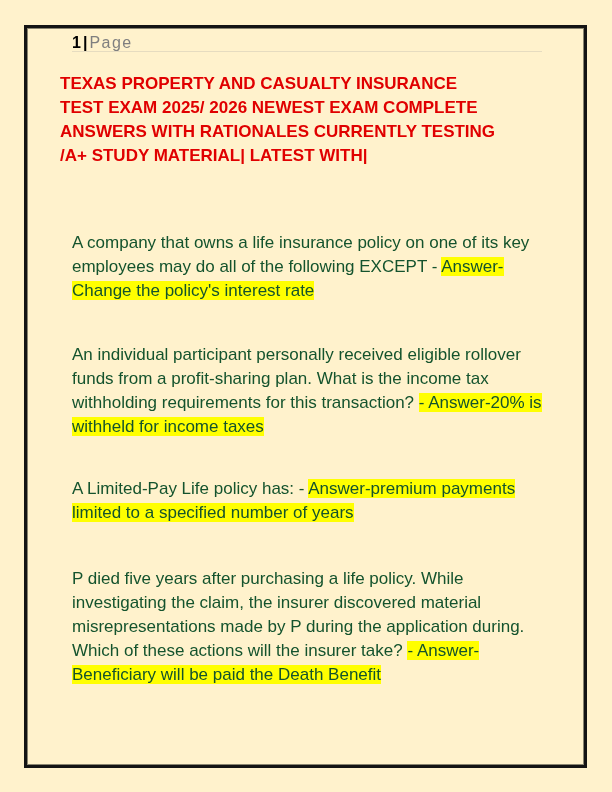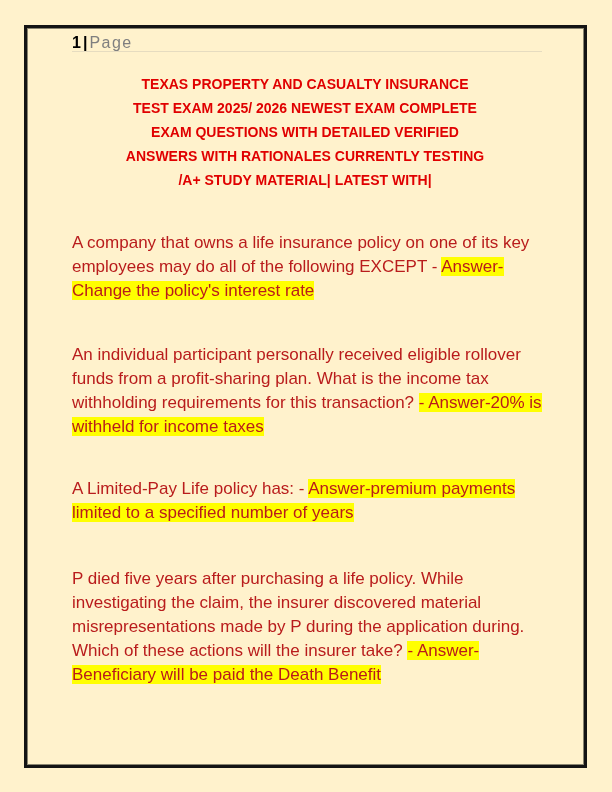--- a/index.html
+++ b/index.html
@@ -45,31 +45,30 @@
       color: #000;
       font-weight: bold;
       letter-spacing: 0;
       margin: 0 2px;
     }
     .title {
       position: absolute;
       left: 60px;
       top: 72px;
       width: 490px;
-      text-align: center;
       color: #e00000;
       font-weight: bold;
-      font-size: 14px;
+      font-size: 17px;
       line-height: 24px;
     }
     .qa {
       position: absolute;
       left: 72px;
       width: 470px;
-      color: #b91c1c;
+      color: #14532d;
       font-size: 17px;
       line-height: 24px;
     }
     .hl {
       background: #ffff00;
     }
     #qa1 { top: 231px; }
     #qa2 { top: 343px; }
     #qa3 { top: 477px; }
     #qa4 { top: 567px; }
@@ -79,21 +78,20 @@
 
 <div class="page-border"></div>
 
 <div class="header">
   <span class="num">1</span><span class="sep">|</span><span>Page</span>
 </div>
 
 <div class="title">
   <div>TEXAS PROPERTY AND CASUALTY INSURANCE</div>
   <div>TEST EXAM 2025/ 2026 NEWEST EXAM COMPLETE</div>
-  <div>EXAM QUESTIONS WITH DETAILED VERIFIED</div>
   <div>ANSWERS WITH RATIONALES CURRENTLY TESTING</div>
   <div>/A+ STUDY MATERIAL| LATEST WITH|</div>
 </div>
 
 <div class="qa" id="qa1">
   <span>A company that owns a life insurance policy on one of its key employees may do all of the following EXCEPT - </span><span class="hl">Answer-Change the policy's interest rate</span>
 </div>
 
 <div class="qa" id="qa2">
   <span>An individual participant personally received eligible rollover funds from a profit-sharing plan. What is the income tax withholding requirements for this transaction? </span><span class="hl">- Answer-20% is withheld for income taxes</span>

